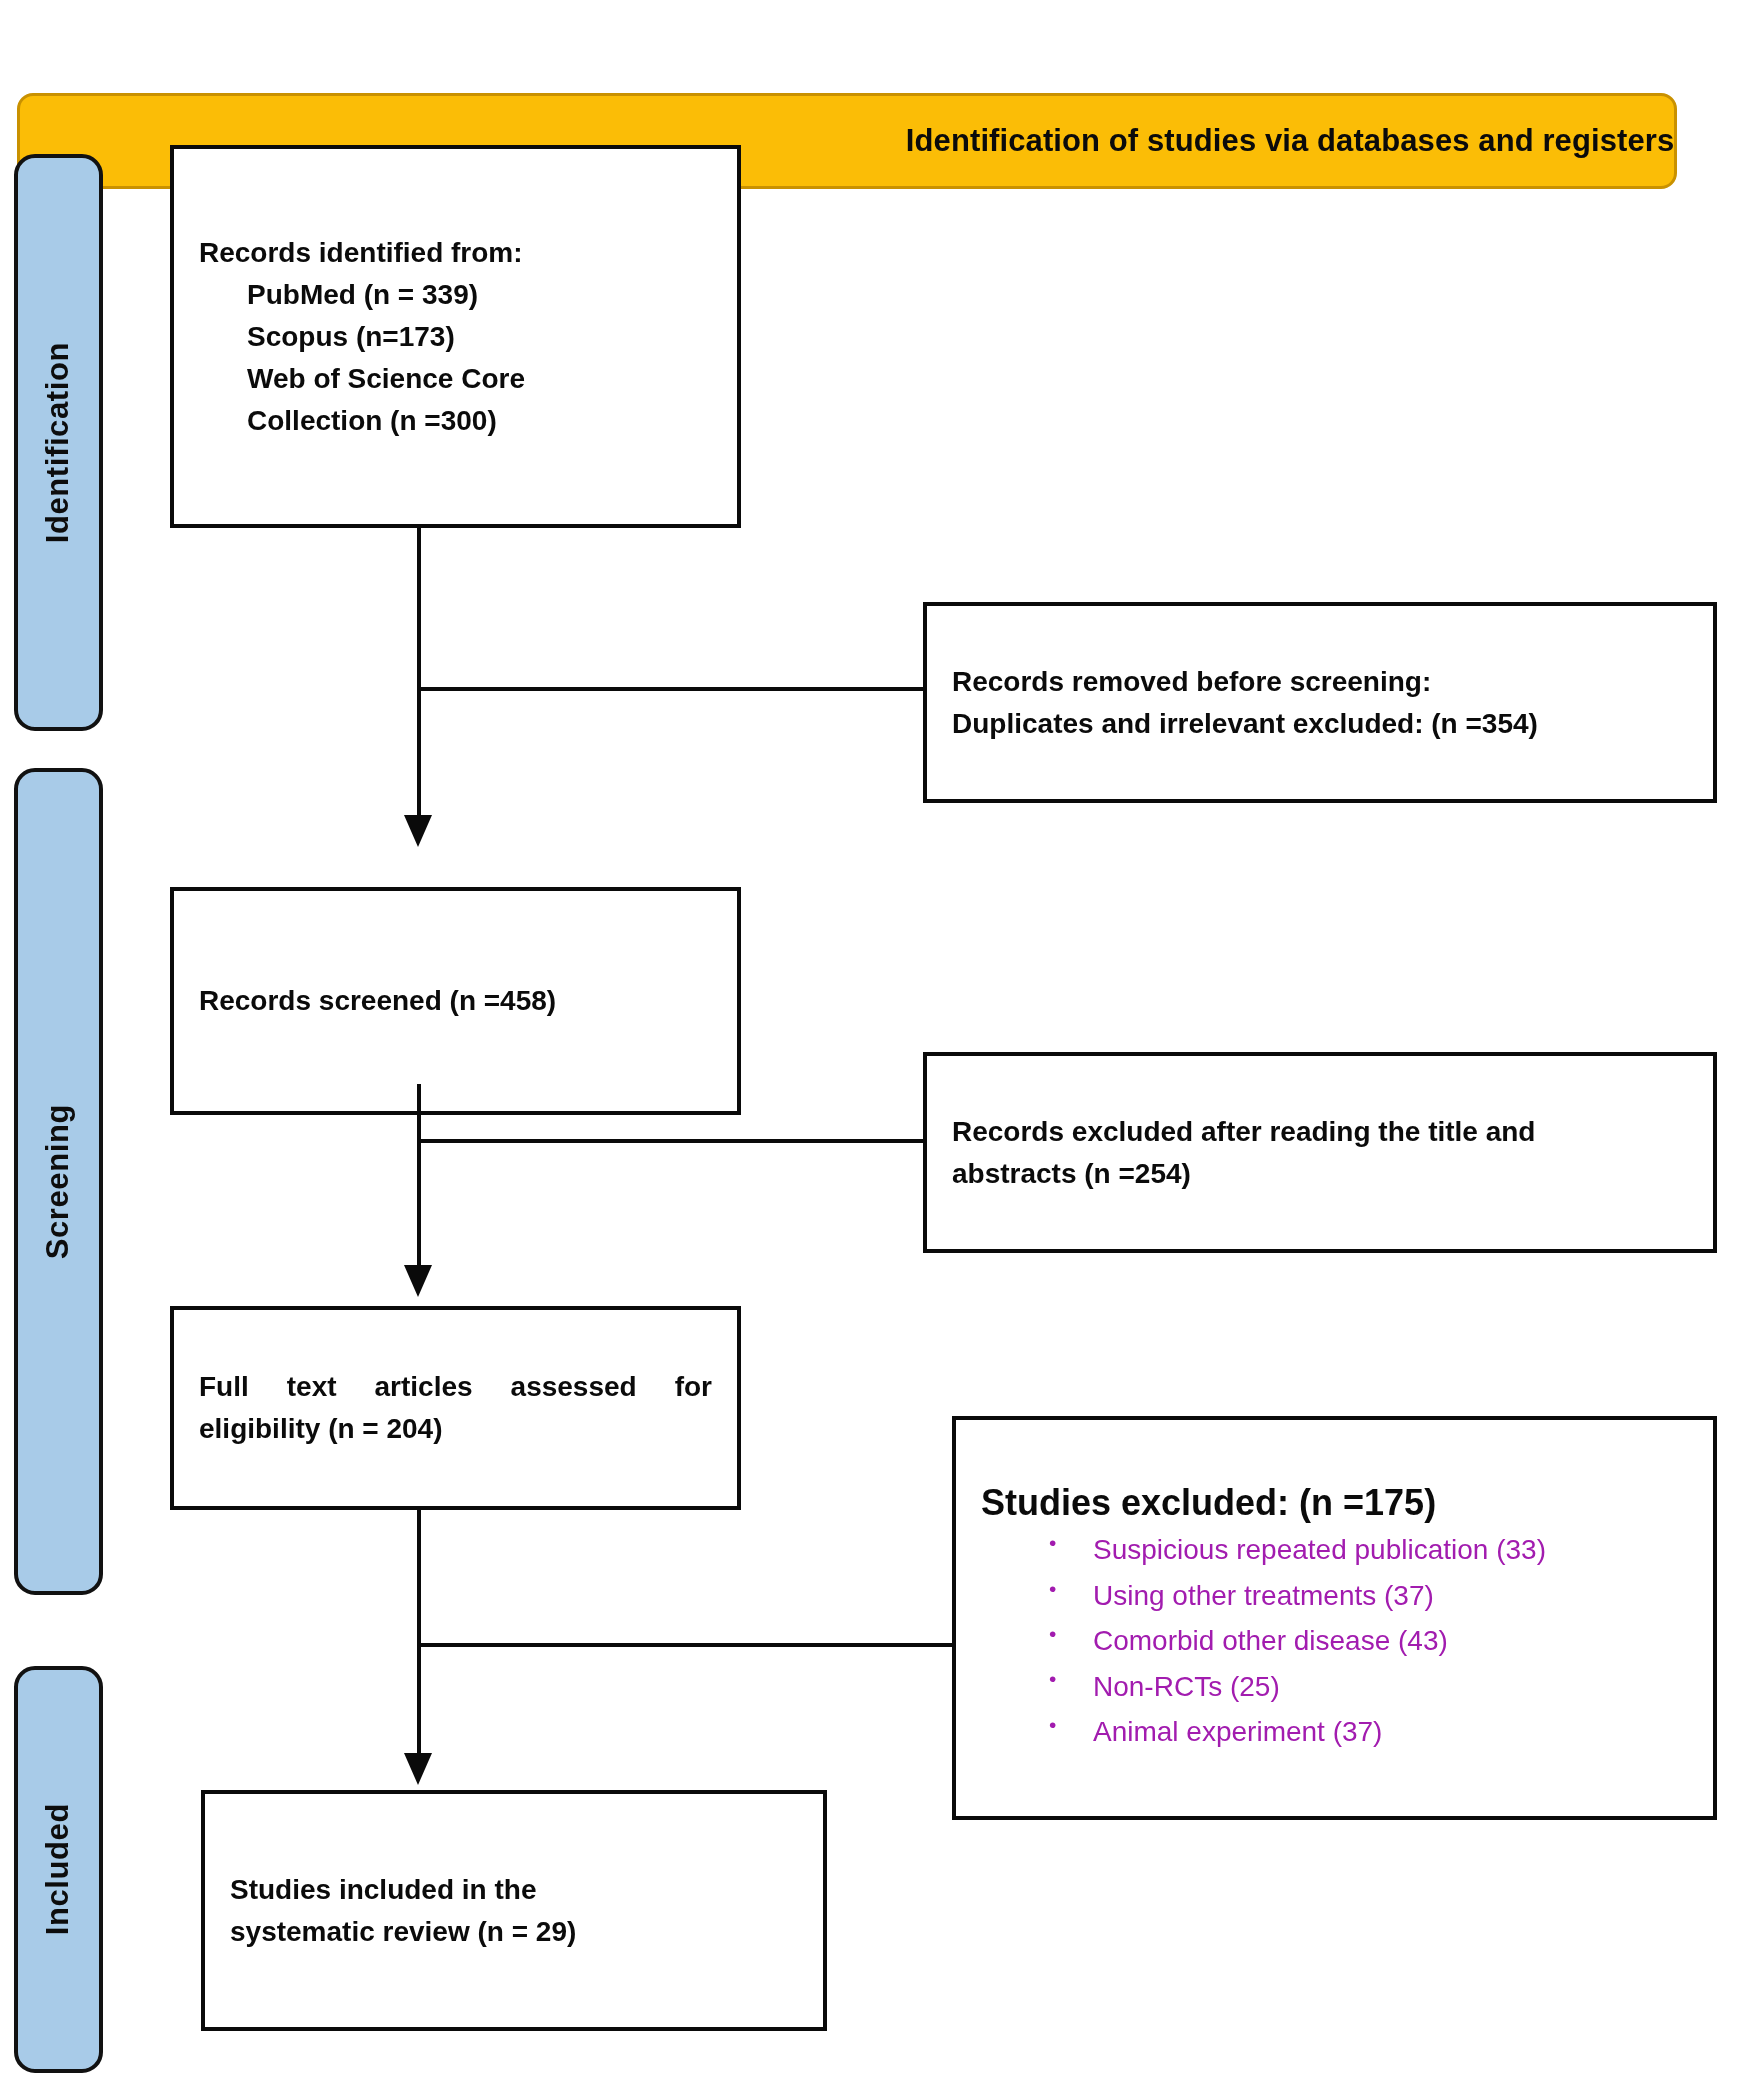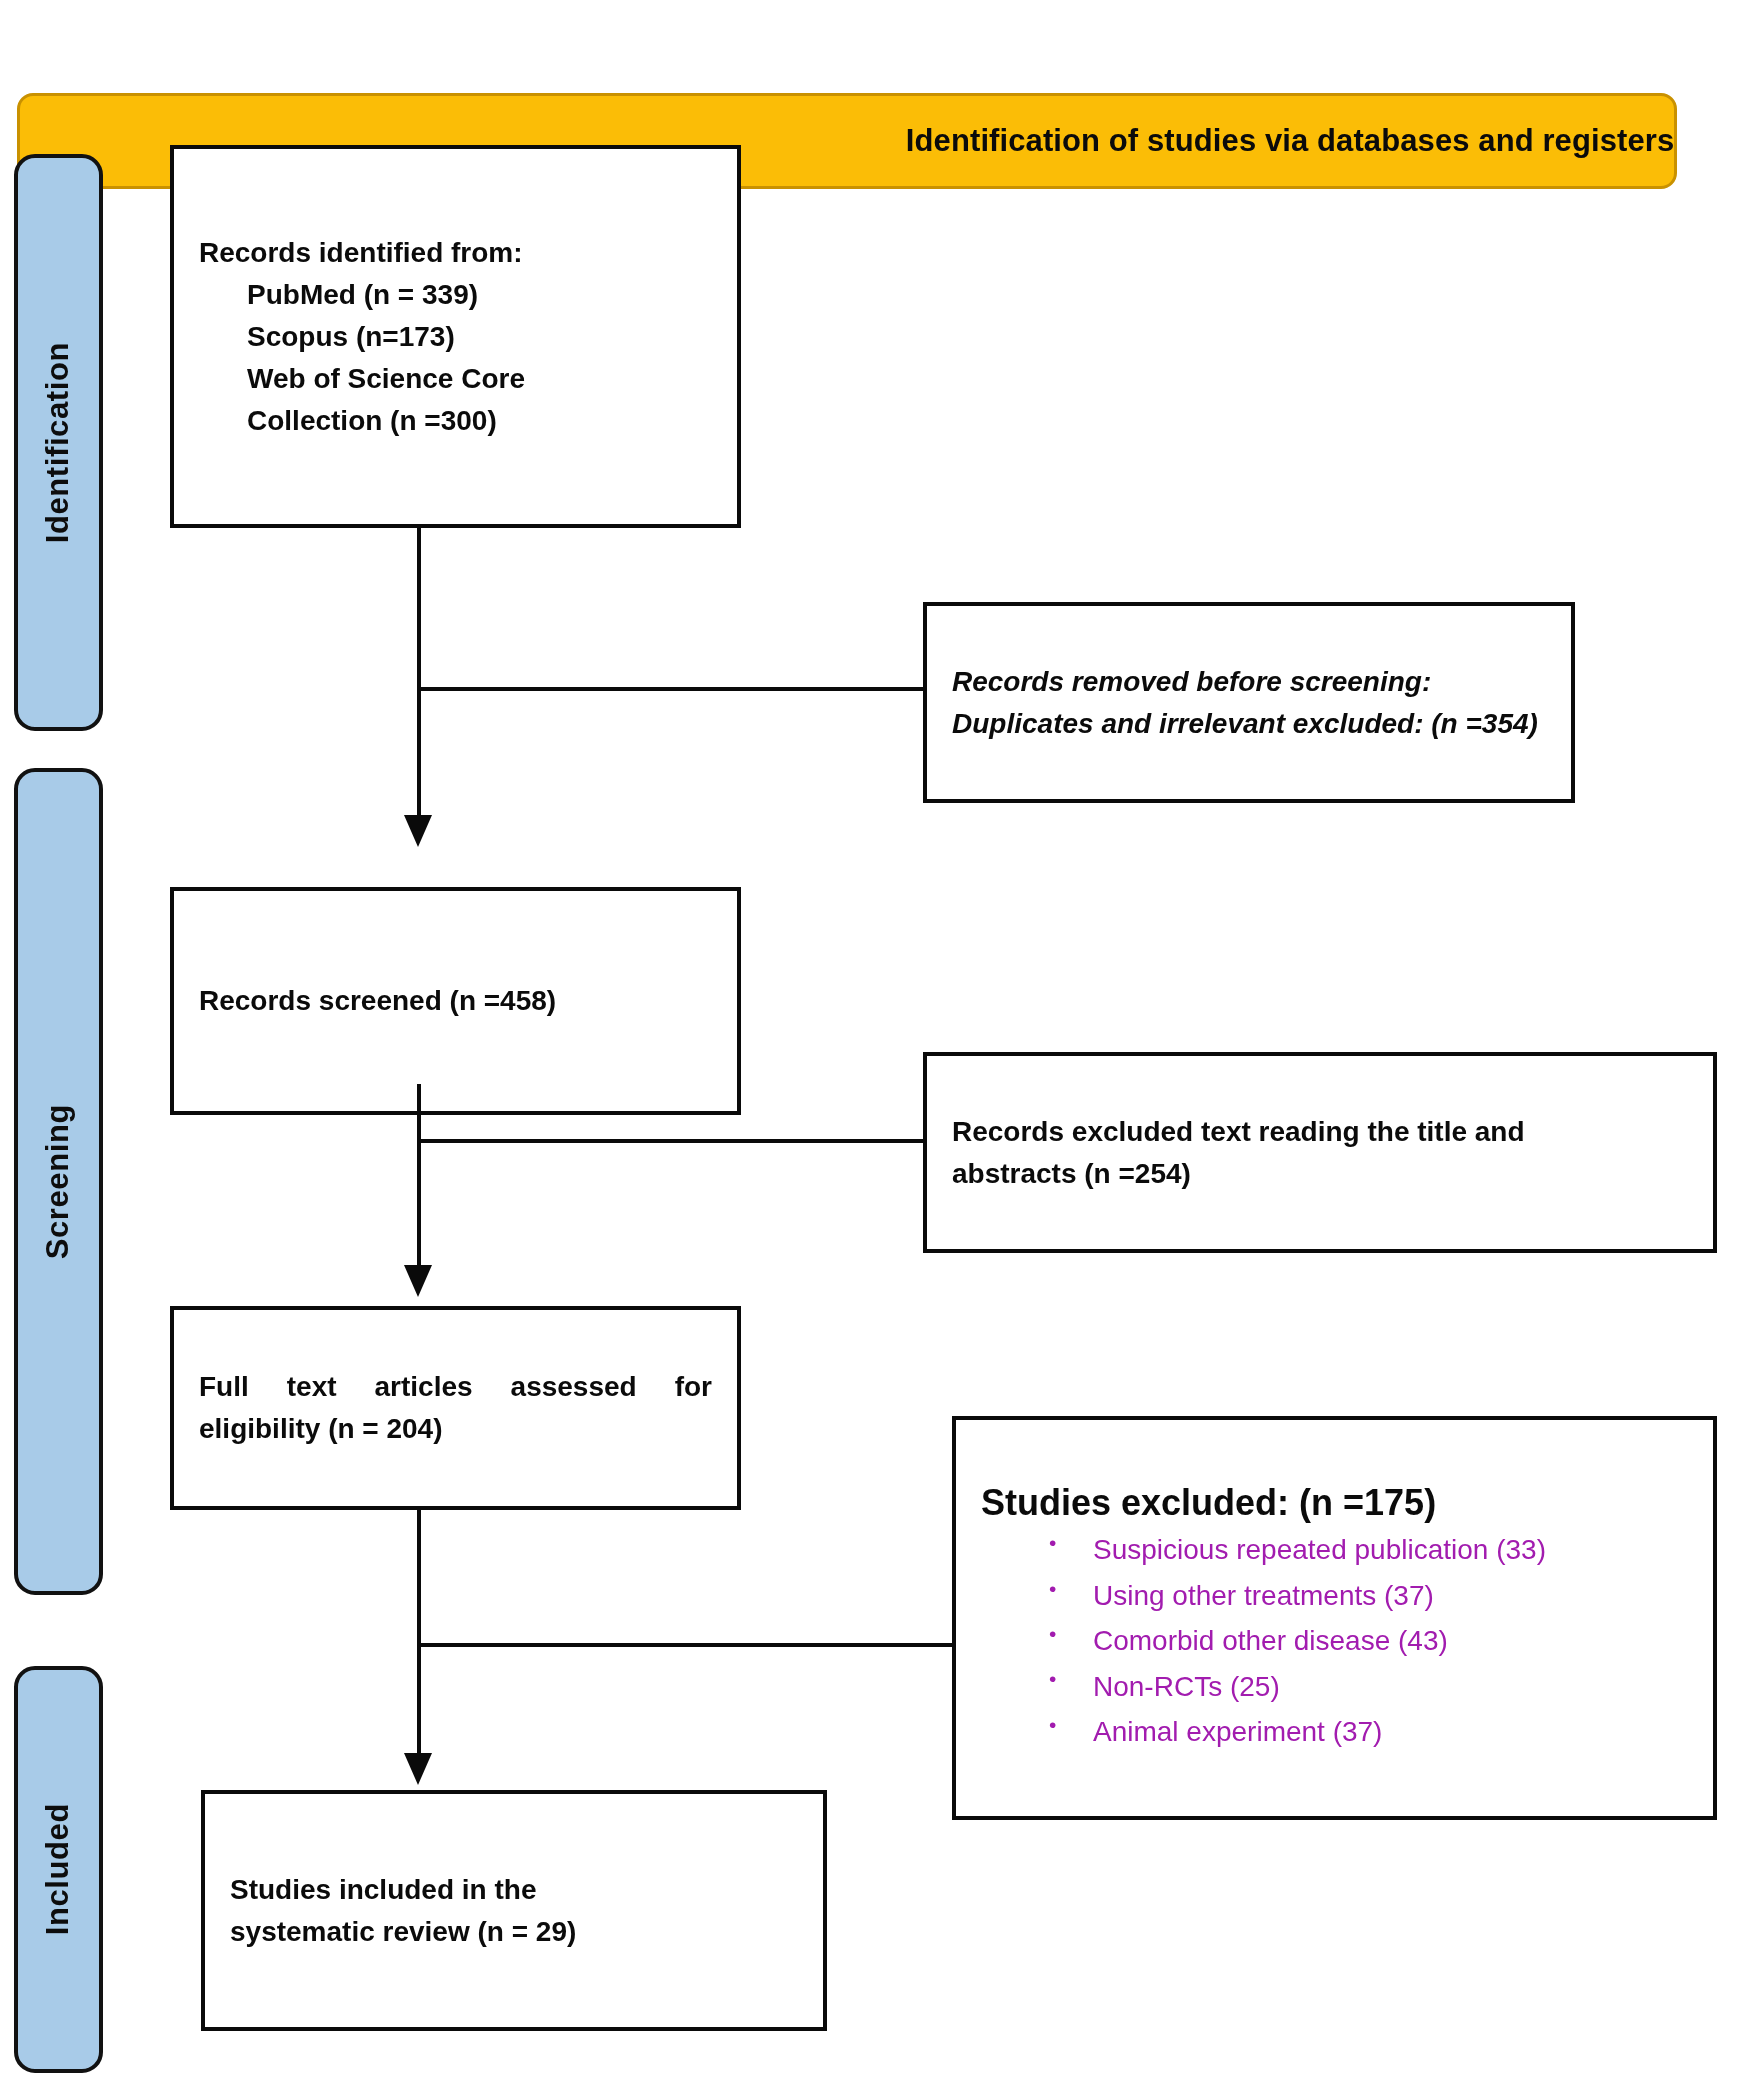--- a/index.html
+++ b/index.html
@@ -49,21 +49,21 @@
     display:flex;flex-direction:column;justify-content:center;
   }
   .fbox .line{
     font-size:28px;font-weight:bold;color:#0b0b0b;
     line-height:1.50;white-space:pre;
   }
   .fbox.justify .line{white-space:normal;text-align:justify;text-align-last:left;}
   .indent{padding-left:48px;}
 
   #box-identified{left:170px;top:145px;width:571px;height:383px;}
-  #box-removed   {left:923px;top:602px;width:652px;height:201px;font-style:italic;}
+  #box-removed   {left:923px;top:602px;width:794px;height:201px;}
   #box-screened  {left:170px;top:887px;width:571px;height:228px;}
   #box-excluded-ta{left:923px;top:1052px;width:794px;height:201px;}
   #box-fulltext  {left:170px;top:1306px;width:571px;height:204px;}
   #box-stud-excl {left:952px;top:1416px;width:765px;height:404px;}
   #box-included  {left:201px;top:1790px;width:626px;height:241px;}
 
   #box-stud-excl .head{font-size:36px;font-weight:bold;color:#0b0b0b;margin-bottom:3.7px;}
   #box-stud-excl ul{margin:0;padding:0 0 0 68px;list-style:none;}
   #box-stud-excl li{
     font-size:28px;font-weight:normal;color:#a21caf;
@@ -125,21 +125,21 @@
 <div class="abs fbox" id="box-screened">
   <div class="line">Records screened (n =458)</div>
 </div>
 
 <div class="vline" style="left:417px;top:1084px;height:185px;"></div>
 <div class="arrow-down" style="left:404px;top:1265px;"></div>
 <div class="hline" style="left:418px;top:1139px;width:860px;"></div>
 <div class="arrow-right" style="left:1279px;top:1126px;"></div>
 
 <div class="abs fbox" id="box-excluded-ta">
-  <div class="line">Records excluded text reading the title and</div>
+  <div class="line">Records excluded after reading the title and</div>
   <div class="line">abstracts (n =254)</div>
 </div>
 
 <div class="abs fbox justify" id="box-fulltext">
   <div class="line">Full text articles assessed for eligibility (n = 204)</div>
 </div>
 
 <div class="vline" style="left:417px;top:1510px;height:247px;"></div>
 <div class="arrow-down" style="left:404px;top:1753px;"></div>
 <div class="hline" style="left:418px;top:1643px;width:850px;"></div>

